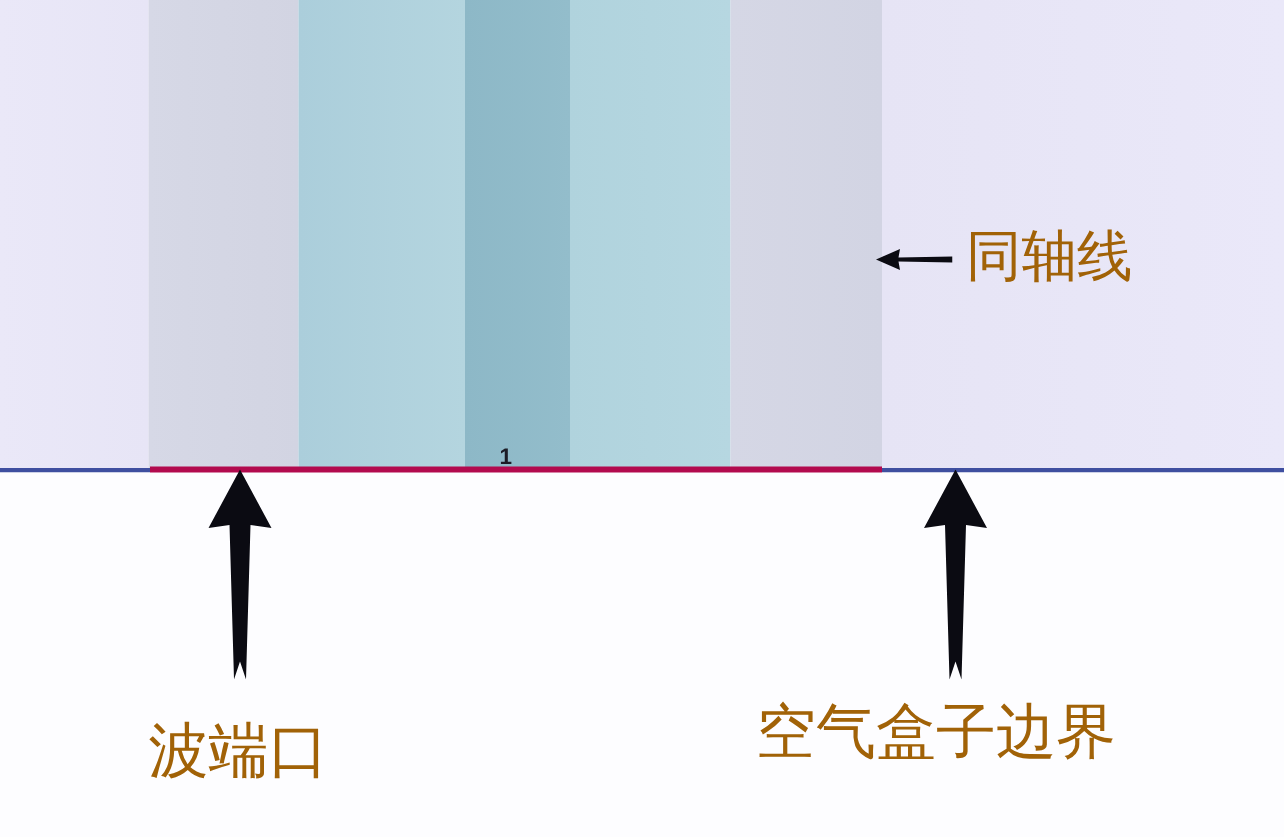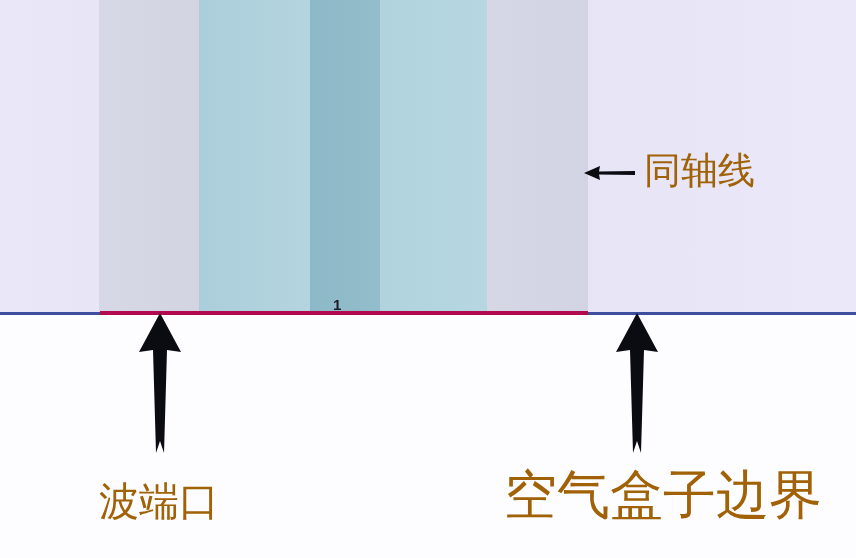--- a/index.html
+++ b/index.html
@@ -105,21 +105,21 @@
   }
   #label-waveport {
     left: 99px;
     top: 468px;
     font-size: 40px;
     margin-top: 13px;
   }
   #label-airbox {
     left: 504px;
     top: 468px;
-    font-size: 53px;
+    font-size: 40px;
   }
 </style>
 </head>
 <body>
 
 <div id="stage">
 
   <div id="upper">
     <div class="band" style="left:0px;   width:99px;  background:linear-gradient(90deg,#eae8f8,#e7e5f6);"></div>
     <div class="band" style="left:99px;  width:100px; background:linear-gradient(90deg,#d6d8e6,#d2d4e2);"></div>

